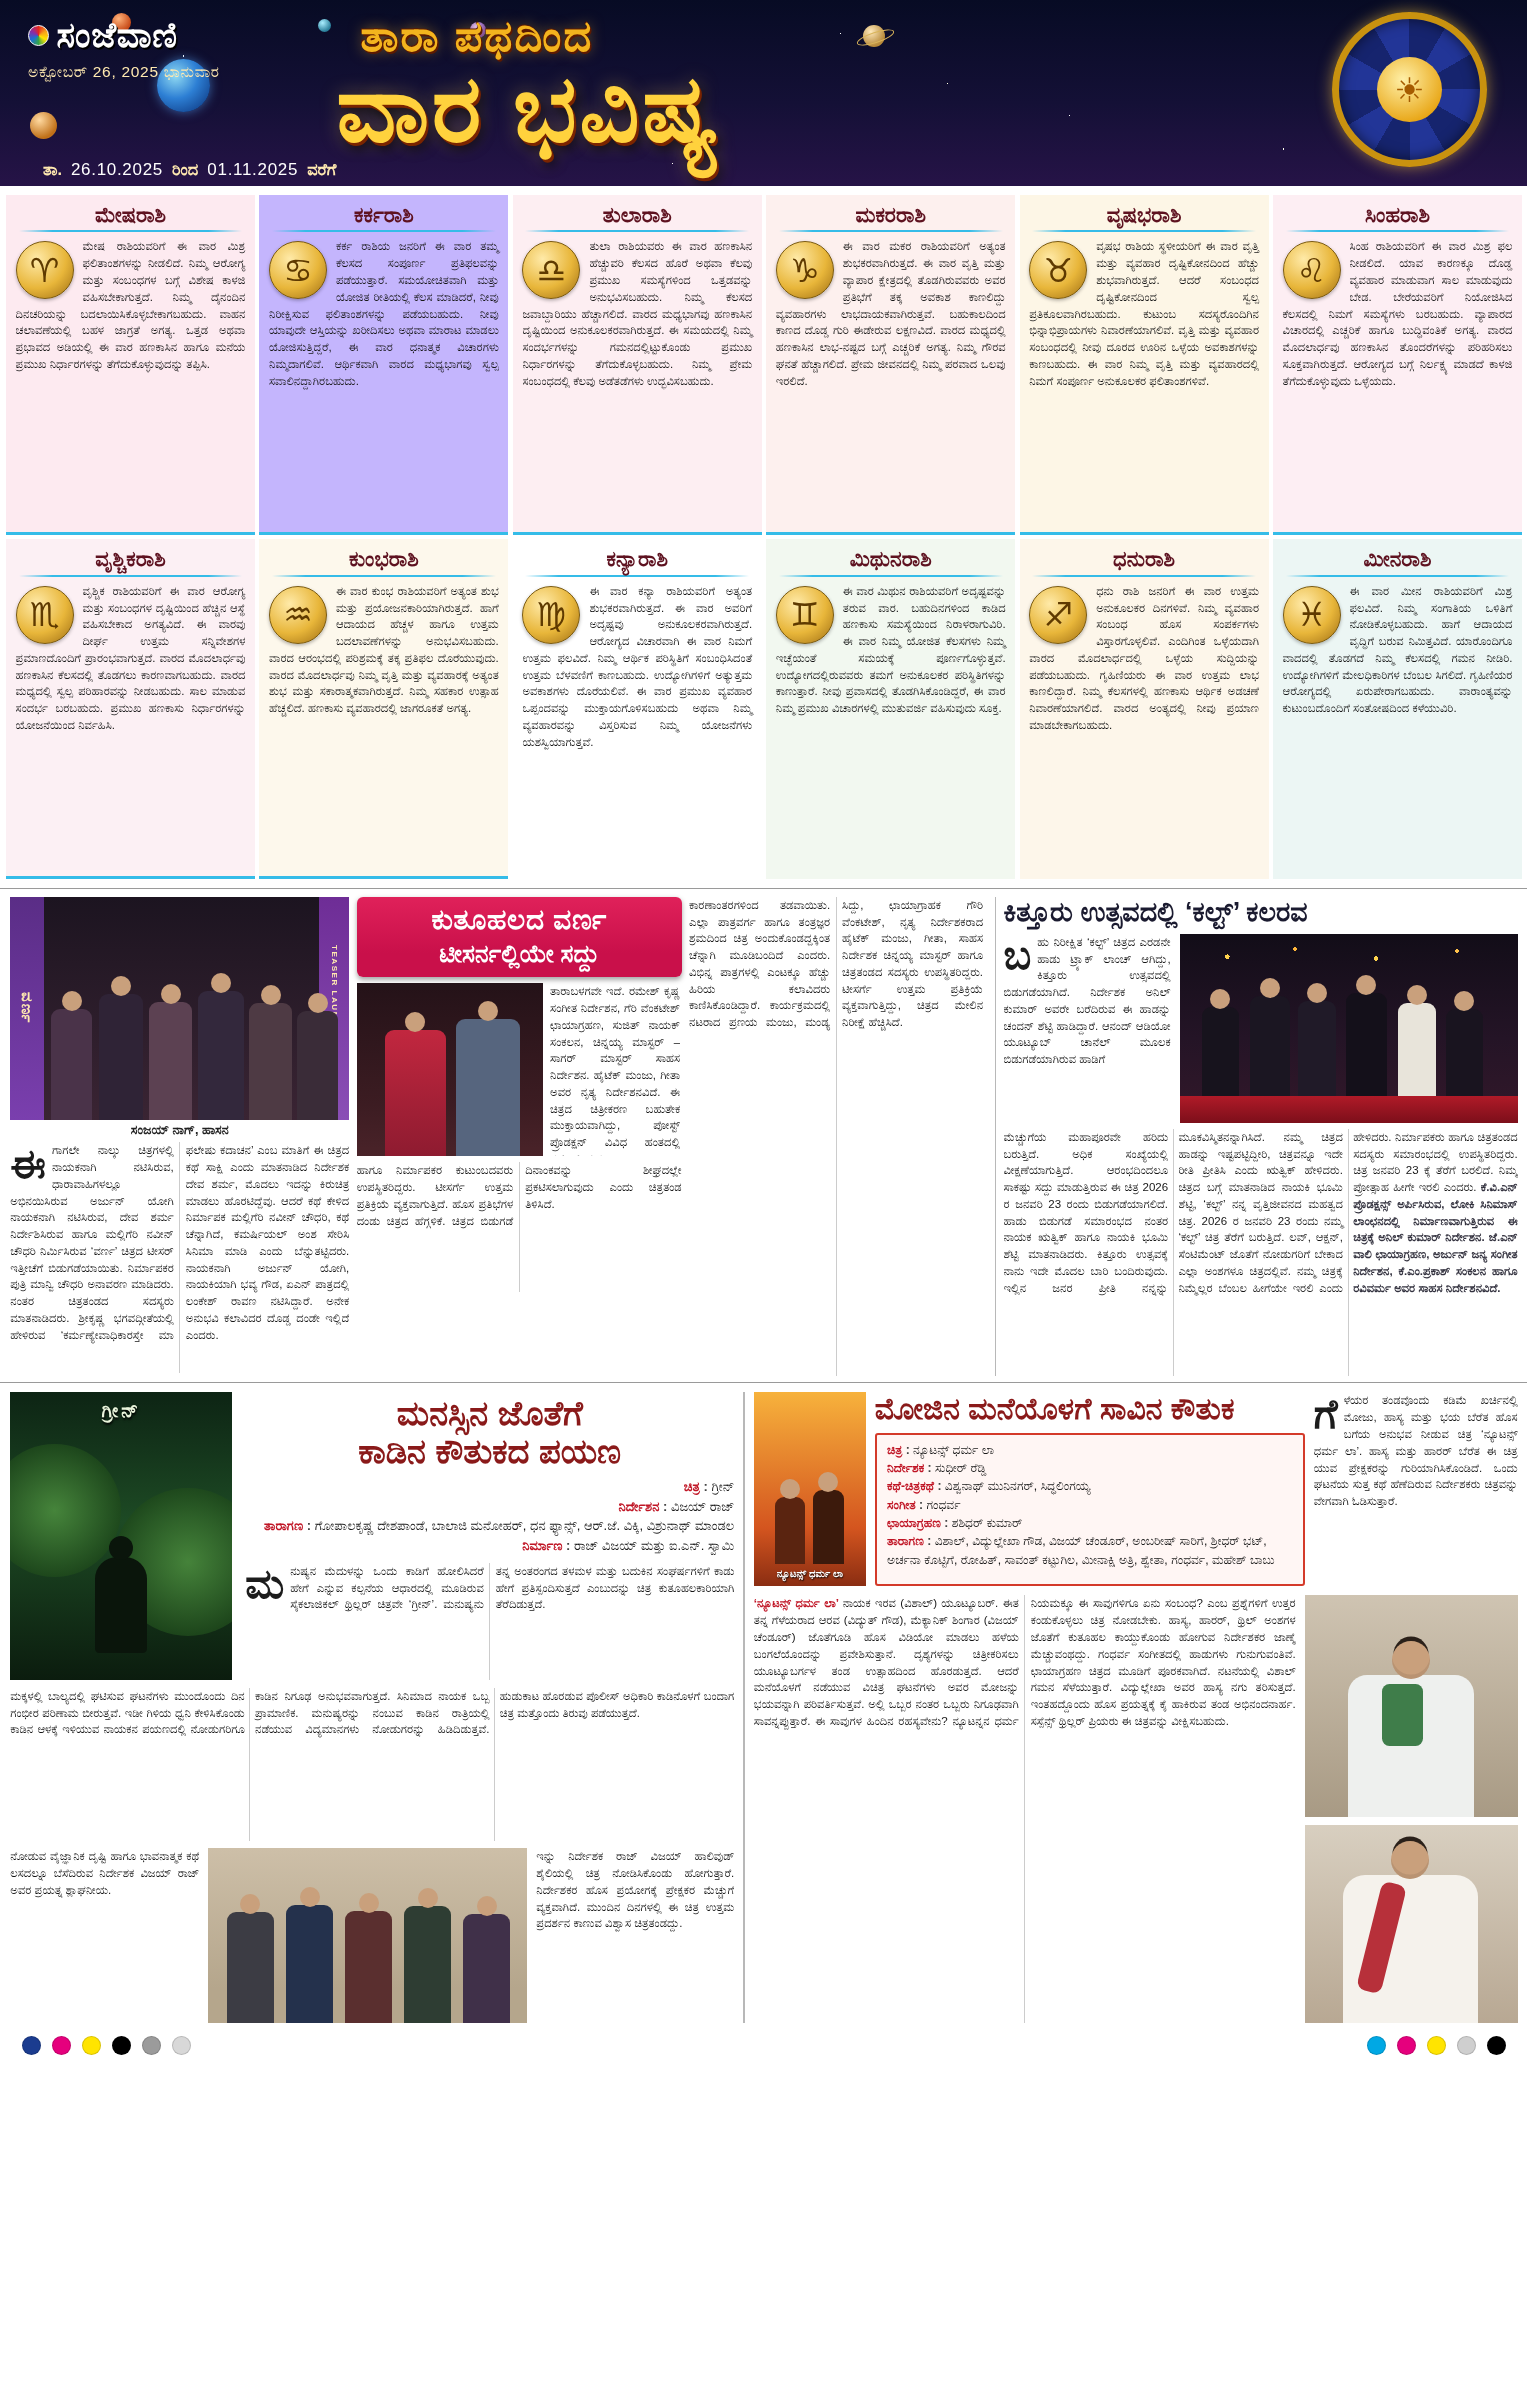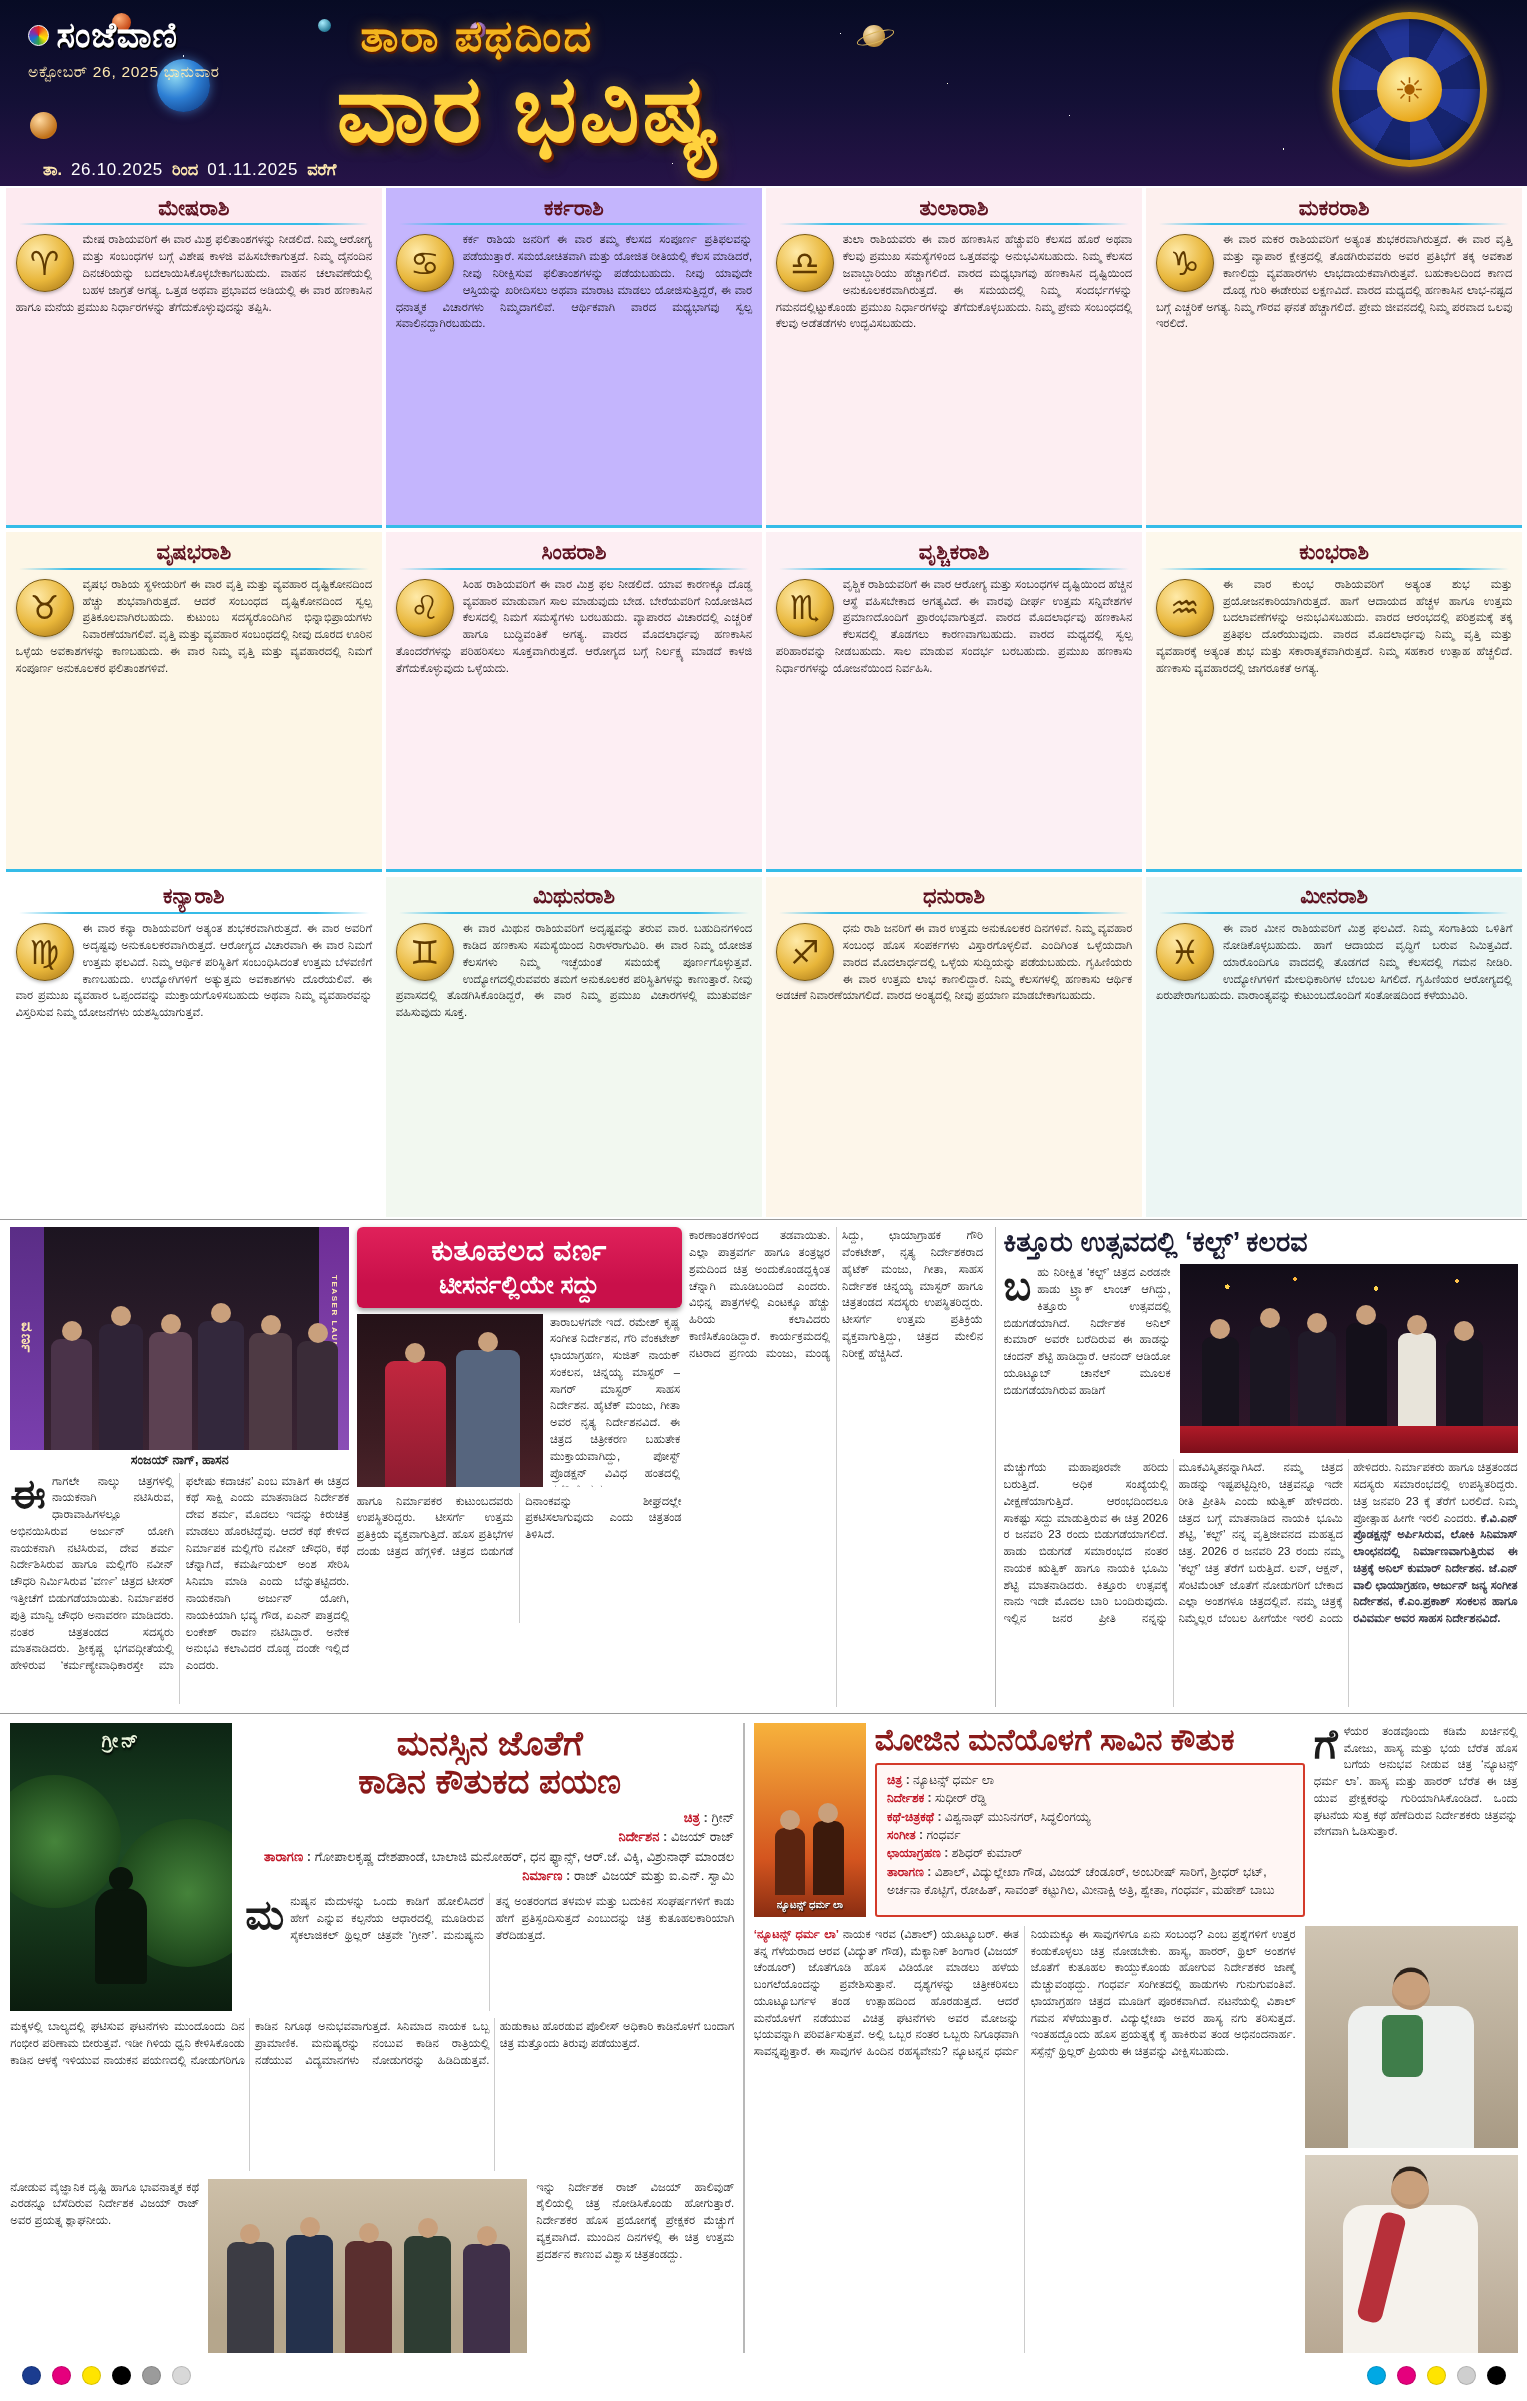--- a/index.html
+++ b/index.html
@@ -55,21 +55,21 @@
     box-shadow:0 0 15px rgba(255,200,60,.55), inset 0 0 13.3px rgba(0,0,0,.6); }
   .wheel-inner { position:absolute; inset:0; margin:auto; width:65px; height:65px; border-radius:50%;
     background:radial-gradient(circle at 40% 35%, #fff0a8, #e8a616 75%); display:flex; align-items:center; justify-content:center;
     font-size:34px; color:#a65b00; }
 
   .date-range { position:absolute; left:43px; bottom:6px; display:flex; align-items:baseline; gap:9px; }
   .dr-word { font-size:16.3px; color:#ffe9b0; font-weight:bold; }
   .dr-num  { font-size:17px; color:#ffffff; font-weight:400; letter-spacing:0.7px; }
 
   
-  .signs-grid { display:grid; grid-template-columns:repeat(4,1fr); grid-auto-rows:340px; gap:4.4px; padding:2px 6px; background:#fff; }
+  .signs-grid { display:grid; grid-template-columns:repeat(6,1fr); grid-auto-rows:340px; gap:4.4px; padding:9px 6px; background:#fff; }
   .sign { padding:6px 9.6px 7.4px; overflow:hidden; }
   .sign.cyan-rule { border-bottom:3px solid var(--rule_cyan); }
   .sign-title { font-size:21px; font-weight:800; color:var(--sign_title); text-align:center; margin:1.5px 0 3.7px; }
   .title-rule { height:2.2px; margin:0 3px 6px;
     background:linear-gradient(90deg, transparent, var(--rule_cyan) 15%, var(--rule_cyan) 85%, transparent); }
   .sign-icon { float:left; width:58px; height:58px; margin:3px 9px 3px 0; border-radius:50%;
     background:radial-gradient(circle at 35% 30%, #ffeaa8, #e8b63a 55%, #9c6b12);
     border:1.5px solid #7a5a10; display:flex; align-items:center; justify-content:center;
     font-size:33px; color:#5f3a00; font-style:normal; box-shadow:0 1.5px 3.7px rgba(0,0,0,.3); }
   .sign-body { font-size:11.5px; line-height:1.46; text-align:justify; color:#161616; }
@@ -398,21 +398,21 @@
             <div class="credit-line"><span class="cr-label">ತಾರಾಗಣ</span><span class="cr-val">ಗೋಪಾಲಕೃಷ್ಣ ದೇಶಪಾಂಡೆ, ಬಾಲಾಜಿ ಮನೋಹರ್, ಧನ ಫ್ಯಾನ್ಸ್, ಆರ್.ಜೆ. ವಿಕ್ಕಿ, ವಿಶ್ರುನಾಥ್ ಮಾಂಡಲ</span></div>
             <div class="credit-line"><span class="cr-label">ನಿರ್ಮಾಣ</span><span class="cr-val">ರಾಜ್ ವಿಜಯ್ ಮತ್ತು ಐ.ಎನ್. ಸ್ವಾಮಿ</span></div>
           </div>
           <div class="g-intro cols2 body-txt">
             <span class="dropcap">ಮ</span><span>ನುಷ್ಯನ ಮೆದುಳನ್ನು ಒಂದು ಕಾಡಿಗೆ ಹೋಲಿಸಿದರೆ ಹೇಗೆ ಎನ್ನುವ ಕಲ್ಪನೆಯ ಆಧಾರದಲ್ಲಿ ಮೂಡಿರುವ ಸೈಕಲಾಜಿಕಲ್ ಥ್ರಿಲ್ಲರ್ ಚಿತ್ರವೇ ‘ಗ್ರೀನ್’. ಮನುಷ್ಯನು ತನ್ನ ಅಂತರಂಗದ ತಳಮಳ ಮತ್ತು ಬದುಕಿನ ಸಂಘರ್ಷಗಳಿಗೆ ಕಾಡು ಹೇಗೆ ಪ್ರತಿಸ್ಪಂದಿಸುತ್ತದೆ ಎಂಬುದನ್ನು ಚಿತ್ರ ಕುತೂಹಲಕಾರಿಯಾಗಿ ತೆರೆದಿಡುತ್ತದೆ.</span>
           </div>
         </div>
       </div>
       <div class="g-body cols3 body-txt">ಮಕ್ಕಳಲ್ಲಿ ಬಾಲ್ಯದಲ್ಲಿ ಘಟಿಸುವ ಘಟನೆಗಳು ಮುಂದೊಂದು ದಿನ ಗಂಭೀರ ಪರಿಣಾಮ ಬೀರುತ್ತವೆ. ಇಡೀ ಗಿಳಿಯ ಧ್ವನಿ ಕೇಳಿಸಿಕೊಂಡು ಕಾಡಿನ ಆಳಕ್ಕೆ ಇಳಿಯುವ ನಾಯಕನ ಪಯಣದಲ್ಲಿ ನೋಡುಗರಿಗೂ ಕಾಡಿನ ನಿಗೂಢ ಅನುಭವವಾಗುತ್ತದೆ. ಸಿನಿಮಾದ ನಾಯಕ ಒಬ್ಬ ಪ್ರಾಮಾಣಿಕ. ಮನುಷ್ಯರನ್ನು ನಂಬುವ ಕಾಡಿನ ರಾತ್ರಿಯಲ್ಲಿ ನಡೆಯುವ ವಿದ್ಯಮಾನಗಳು ನೋಡುಗರನ್ನು ಹಿಡಿದಿಡುತ್ತವೆ. ಹುಡುಕಾಟ ಹೊರಡುವ ಪೊಲೀಸ್ ಅಧಿಕಾರಿ ಕಾಡಿನೊಳಗೆ ಬಂದಾಗ ಚಿತ್ರ ಮತ್ತೊಂದು ತಿರುವು ಪಡೆಯುತ್ತದೆ.</div>
       <div class="g-row">
-        <div class="g-col left body-txt">ನೋಡುವ ವೈಜ್ಞಾನಿಕ ದೃಷ್ಟಿ ಹಾಗೂ ಭಾವನಾತ್ಮಕ ಕಥೆ ಎರಡನ್ನೂ ಬೆಸೆದಿರುವ ನಿರ್ದೇಶಕ ವಿಜಯ್ ರಾಜ್ ಅವರ ಪ್ರಯತ್ನ ಶ್ಲಾಘನೀಯ.</div>
+        <div class="g-col left body-txt">ನೋಡುವ ವೈಜ್ಞಾನಿಕ ದೃಷ್ಟಿ ಹಾಗೂ ಭಾವನಾತ್ಮಕ ಕಥೆ ಲಸದಲ್ನೂ ಬೆಸೆದಿರುವ ನಿರ್ದೇಶಕ ವಿಜಯ್ ರಾಜ್ ಅವರ ಪ್ರಯತ್ನ ಶ್ಲಾಘನೀಯ.</div>
         <figure class="group-photo">
           <div class="pz" style="left:18.5px;width:47px;height:111px;background:#3c3c44;"></div>
           <div class="pz" style="left:78px;width:47px;height:118px;background:#24314c;"></div>
           <div class="pz" style="left:137px;width:47px;height:112px;background:#5a2f2f;"></div>
           <div class="pz" style="left:196px;width:47px;height:117px;background:#2e3d33;"></div>
           <div class="pz" style="left:255px;width:47px;height:109px;background:#403049;"></div>
         </figure>
         <div class="g-col right body-txt">ಇನ್ನು ನಿರ್ದೇಶಕ ರಾಜ್ ವಿಜಯ್ ಹಾಲಿವುಡ್ ಶೈಲಿಯಲ್ಲಿ ಚಿತ್ರ ನೋಡಿಸಿಕೊಂಡು ಹೋಗುತ್ತಾರೆ. ನಿರ್ದೇಶಕರ ಹೊಸ ಪ್ರಯೋಗಕ್ಕೆ ಪ್ರೇಕ್ಷಕರ ಮೆಚ್ಚುಗೆ ವ್ಯಕ್ತವಾಗಿದೆ. ಮುಂದಿನ ದಿನಗಳಲ್ಲಿ ಈ ಚಿತ್ರ ಉತ್ತಮ ಪ್ರದರ್ಶನ ಕಾಣುವ ವಿಶ್ವಾಸ ಚಿತ್ರತಂಡದ್ದು.</div>
       </div>
     </div>

